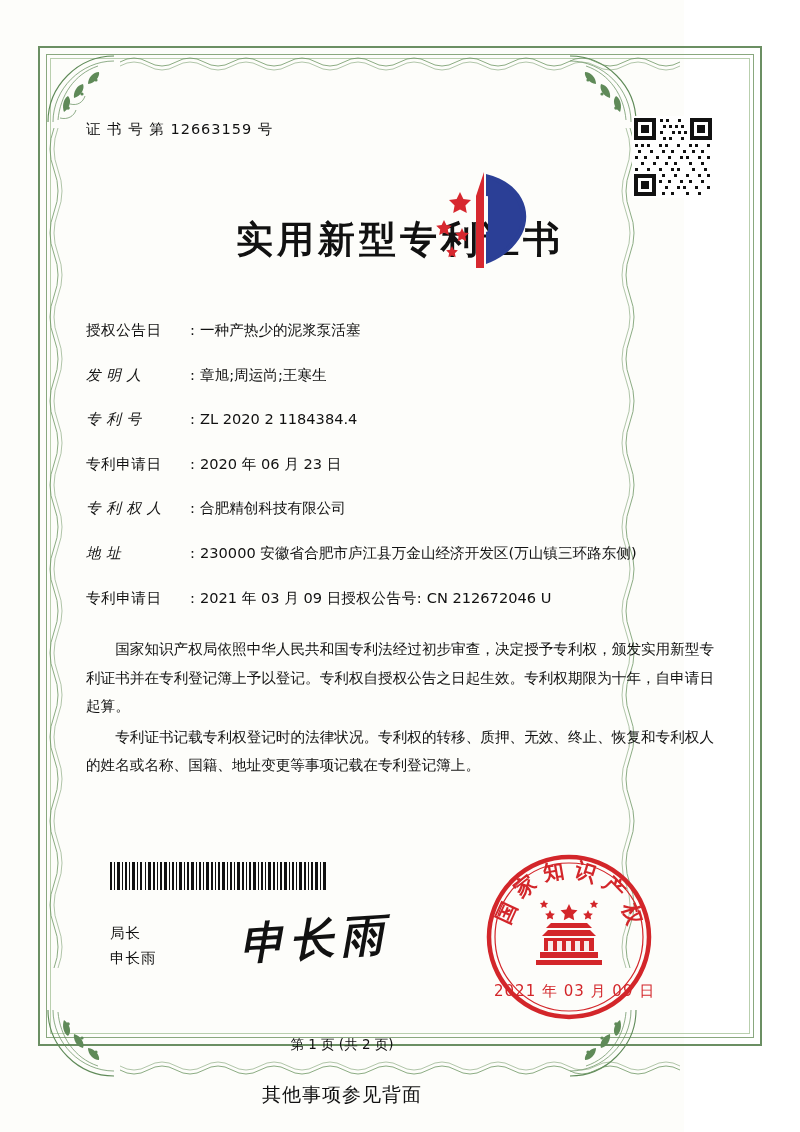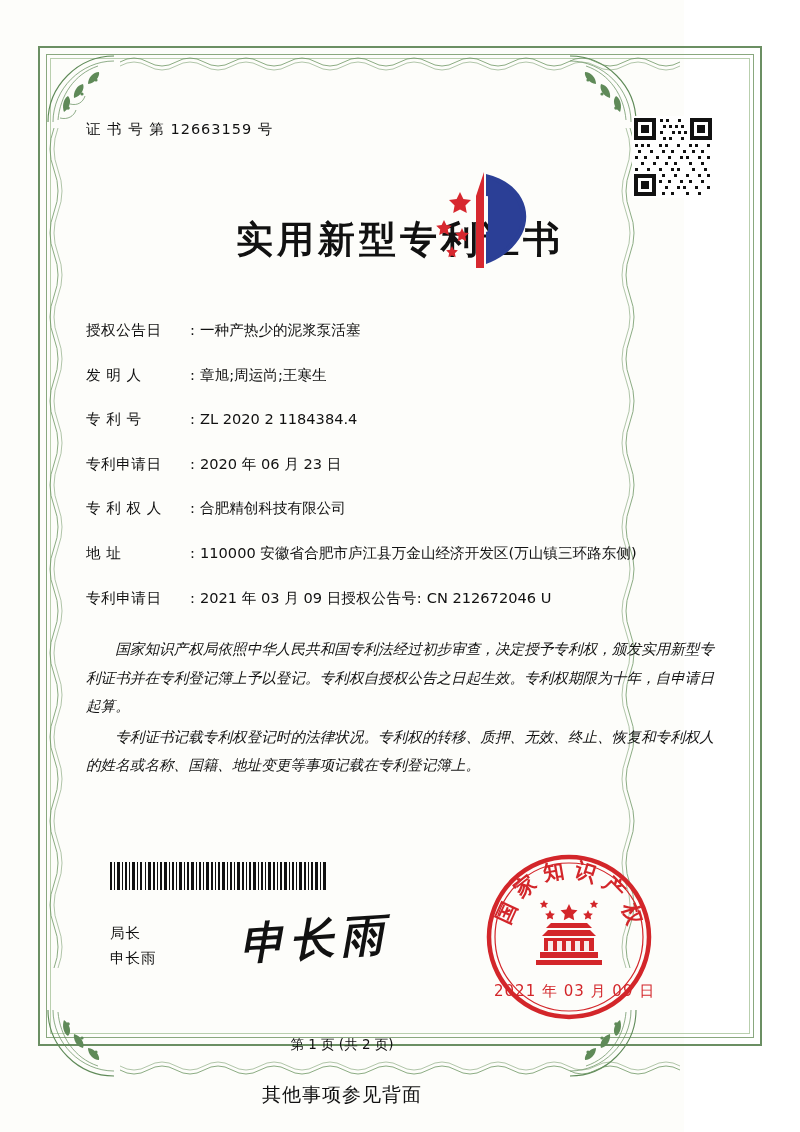--- a/index.html
+++ b/index.html
@@ -123,40 +123,40 @@
     margin-bottom: 22px;
   }
   .field-label {
     width: 104px;
     flex: 0 0 104px;
     letter-spacing: 0.5px;
   }
   .field-label.spread {
     display: flex;
     justify-content: space-between;
+    font-style: italic;
   }
   .field-colon {
     flex: 0 0 10px;
     width: 10px;
   }
   .field-value {
     flex: 1;
     word-break: break-all;
   }
   .field-row.two-col .field-value { flex: 0 0 auto; }
   .second-label {
     letter-spacing: 0.5px;
   }
 
   .paragraphs {
     margin-top: 26px;
     font-size: 14.6px;
     line-height: 1.95;
     color: #111;
-    font-style: italic;
   }
   .paragraphs p {
     margin: 0 0 2px 0;
     text-indent: 2em;
     text-align: justify;
   }
 
   
   .barcode {
     position: absolute;
@@ -451,21 +451,21 @@
 
       <div class="field-row">
         <div class="field-label spread">专 利 权 人</div>
         <div class="field-colon">:</div>
         <div class="field-value">合肥精创科技有限公司</div>
       </div>
 
       <div class="field-row">
         <div class="field-label spread">地 址</div>
         <div class="field-colon">:</div>
-        <div class="field-value">110000 安徽省合肥市庐江县万金山经济开发区(万山镇三环路东侧)</div>
+        <div class="field-value">230000 安徽省合肥市庐江县万金山经济开发区(万山镇三环路东侧)</div>
       </div>
 
       <div class="field-row two-col">
         <div class="field-label">专利申请日</div>
         <div class="field-colon">:</div>
         <div class="field-value">2021 年 03 月 09 日</div>
         <div class="second-label">授权公告号</div>
         <div class="field-colon">:</div>
         <div class="field-value">CN 212672046 U</div>
       </div>

